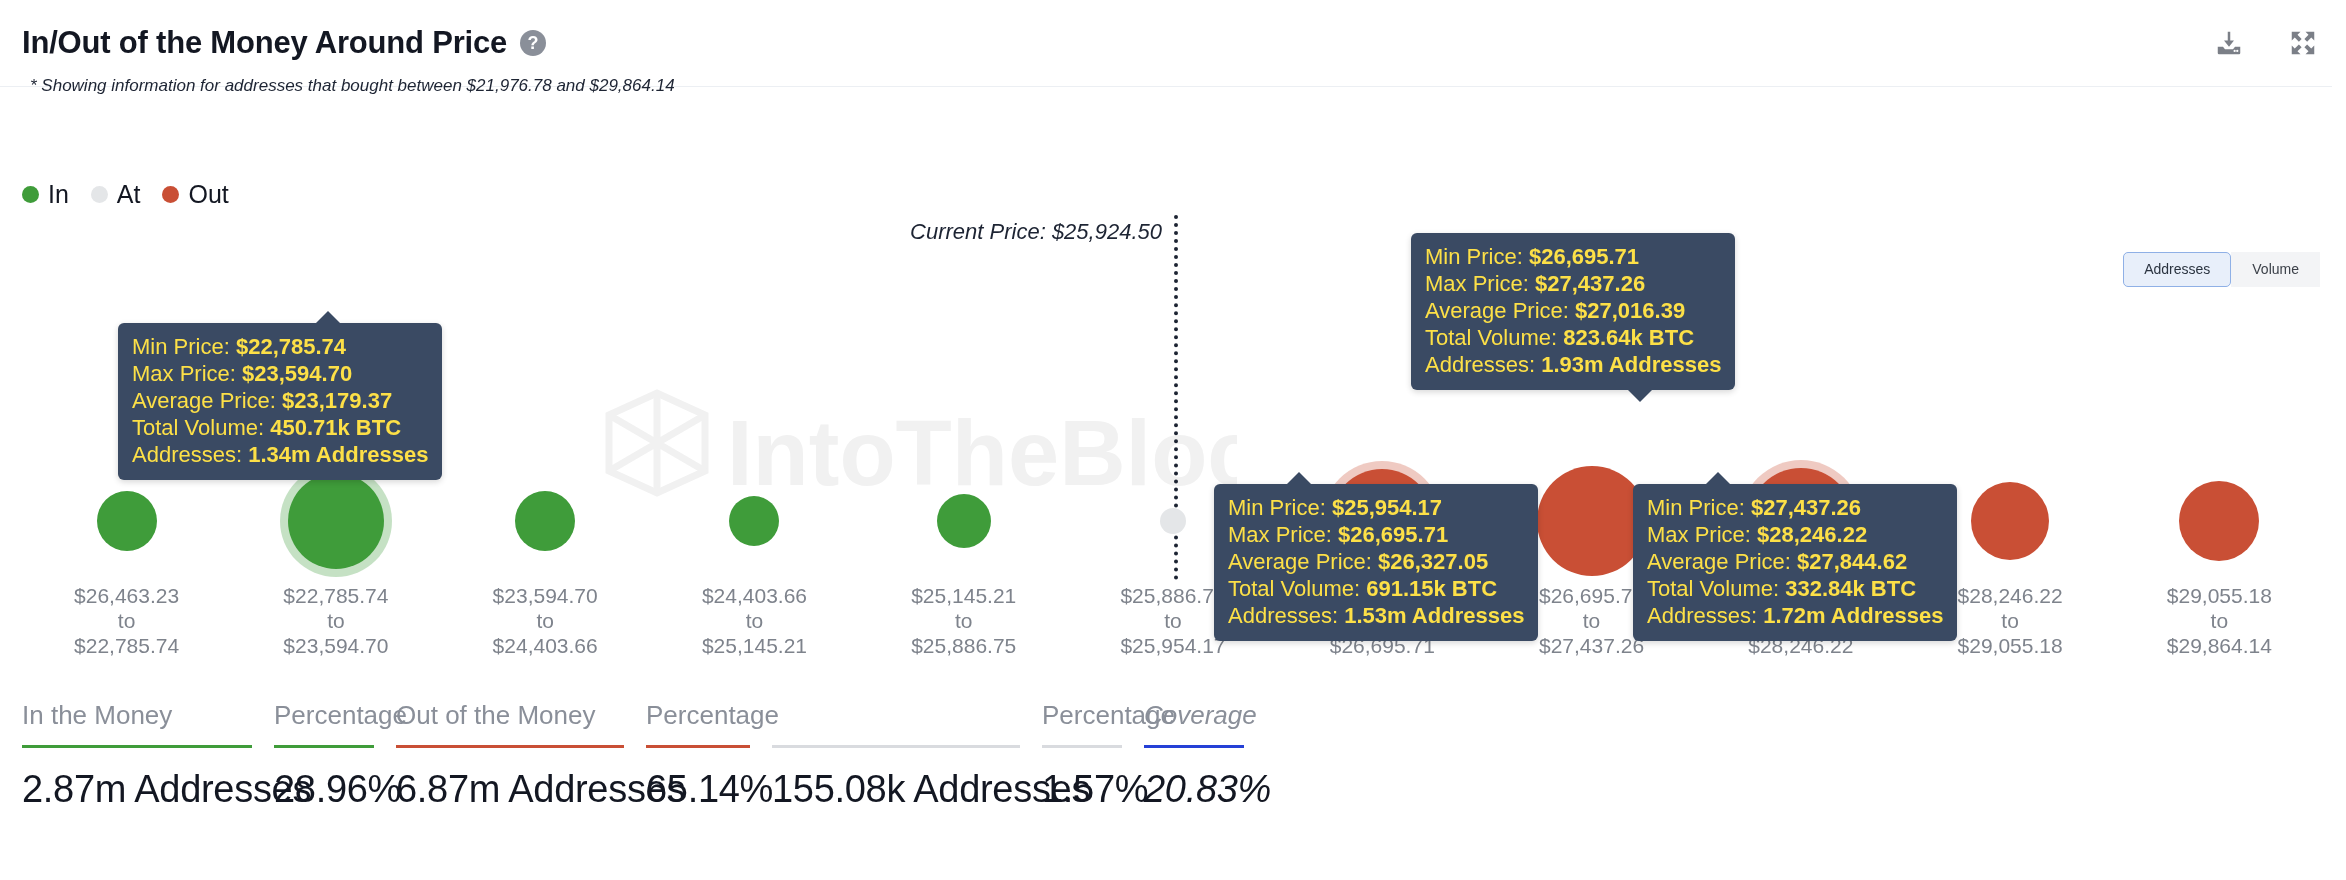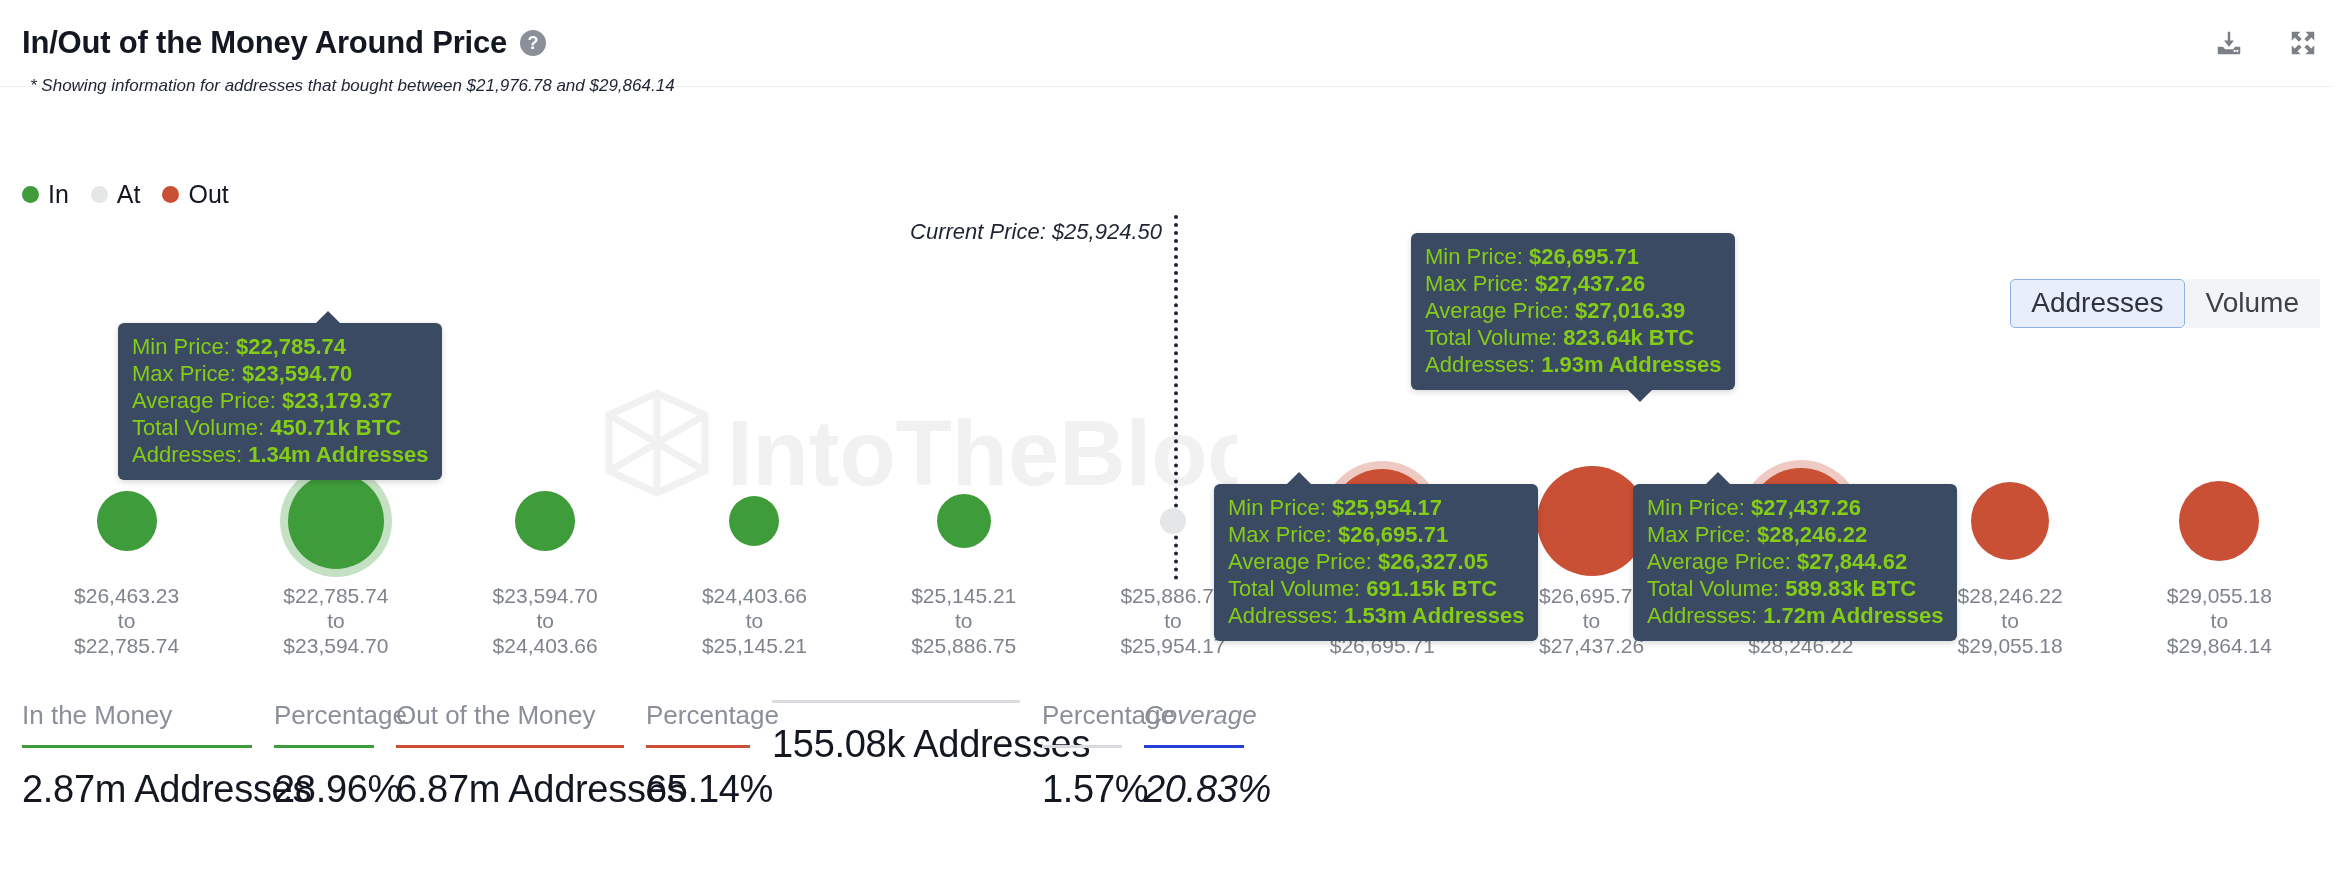--- a/index.html
+++ b/index.html
@@ -93,23 +93,22 @@
     display: flex;
     font-size: 21px;
   }
   .toggle-btn {
     padding: 9px 20px 10px 20px;
     border: 1px solid transparent;
     background: #f3f4f6;
     color: #3c4149;
     cursor: pointer;
     font-family: "Liberation Sans", sans-serif;
-    font-size: 28px;
+    font-size: 14px;
     line-height: 1;
-    margin-top: 27px;
   }
   .toggle-btn.active {
     background: #e8effa;
     border: 1px solid #8fb0e6;
     border-radius: 5px;
     color: #2b3440;
   }
 
   
   .plot {
@@ -167,21 +166,21 @@
     font-size: 21px;
     line-height: 25px;
     color: #7e838c;
     white-space: nowrap;
   }
 
   
   .tooltip {
     position: absolute;
     background: #3a4a63;
-    color: #84cc16;
+    color: #fde047;
     border-radius: 6px;
     padding: 10px 14px 12px 14px;
     font-size: 22px;
     line-height: 27px;
     white-space: nowrap;
     box-shadow: 0 2px 6px rgba(0,0,0,0.16);
     z-index: 40;
   }
   .tooltip b { font-weight: 700; }
   .tooltip .arrow {
@@ -198,21 +197,21 @@
     bottom: -12px;
     border-top: 13px solid #3a4a63;
   }
 
   
   .stats {
     position: absolute;
     left: 22px; top: 700px;
     width: 2302px;
     display: flex;
-    align-items: flex-start;
+    align-items: flex-end;
   }
   .stat {
     margin-right: 22px;
   }
   .stat-label {
     font-size: 26px;
     color: #8a8f99;
     padding-bottom: 14px;
     white-space: nowrap;
   }
@@ -450,21 +449,21 @@
     <div>
       <span>Max Price:</span>
       <b>$28,246.22</b>
     </div>
     <div>
       <span>Average Price:</span>
       <b>$27,844.62</b>
     </div>
     <div>
       <span>Total Volume:</span>
-      <b>589.83k BTC</b>
+      <b>332.84k BTC</b>
     </div>
     <div>
       <span>Addresses:</span>
       <b>1.72m Addresses</b>
     </div>
   </div>
 
   <div class="stats" id="stats">
       <div class="stat" style="width: 230px;">
         <div class="stat-label">In the Money</div>

